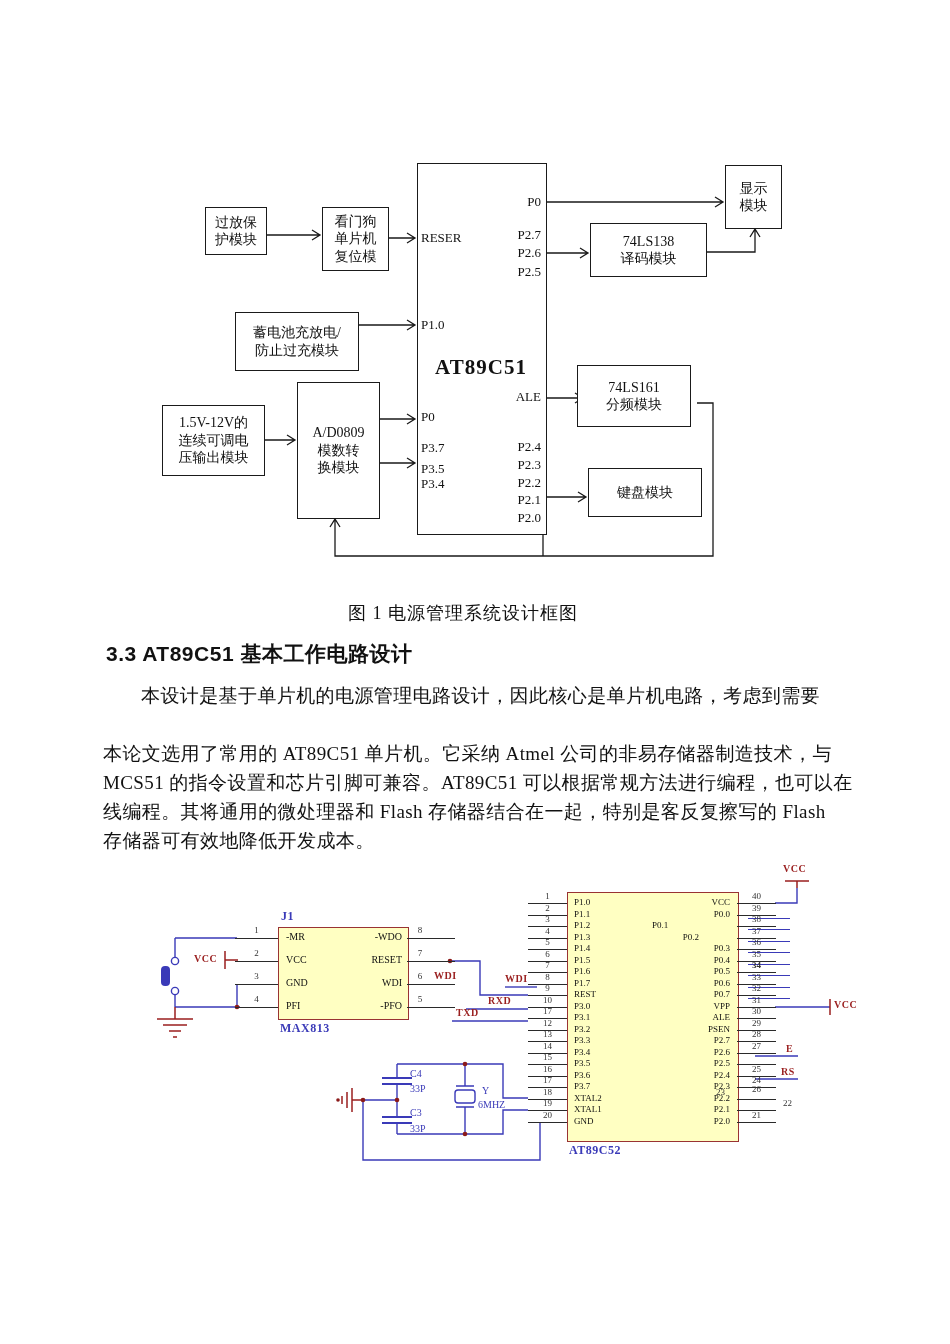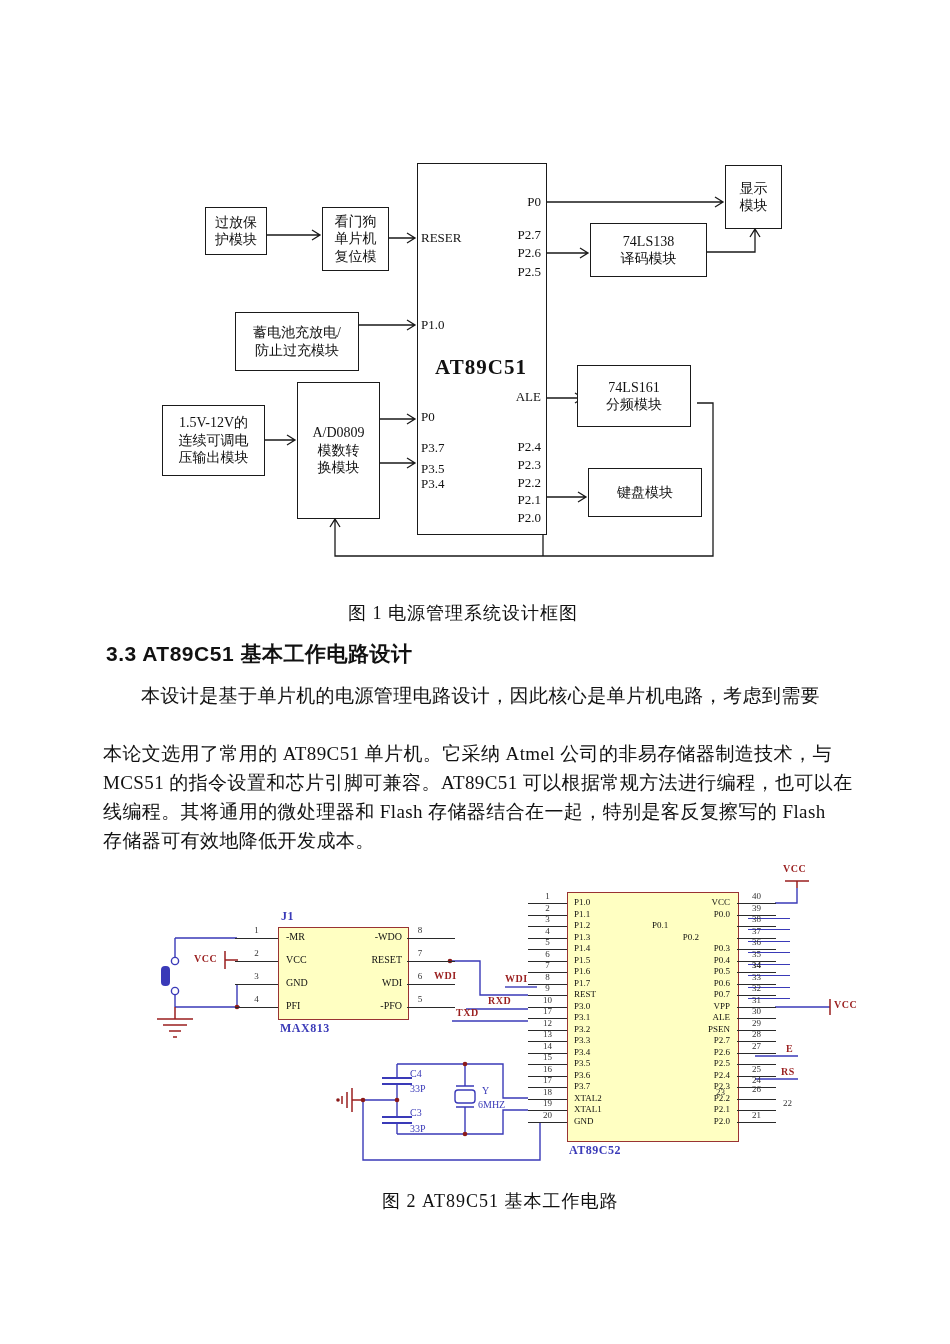--- a/index.html
+++ b/index.html
@@ -187,21 +187,20 @@
   <div class="net" style="left:786px;top:1044px;">E</div>
   <div class="net" style="left:781px;top:1067px;">RS</div>
 
   <div class="comp" style="left:410px;top:1069px;">C4</div>
   <div class="comp" style="left:410px;top:1084px;">33P</div>
   <div class="comp" style="left:410px;top:1108px;">C3</div>
   <div class="comp" style="left:410px;top:1124px;">33P</div>
   <div class="comp" style="left:482px;top:1086px;">Y</div>
   <div class="comp" style="left:478px;top:1100px;">6MHZ</div>
 
-  <div class="caption" style="left:382px;top:1189px;">图 2 AT89C51 基本工作电路</div>
 <div class="stub" style="left: 528px; top: 903px; width: 39px;"></div>
     <div class="pnum" style="left: 529px; top: 892px; width: 37px;">1</div>
     <div class="pname" style="left: 574px; top: 898px; width: 70px;">P1.0</div>
     <div class="stub" style="left: 528px; top: 914.5px; width: 39px;"></div>
     <div class="pnum" style="left: 529px; top: 903.5px; width: 37px;">2</div>
     <div class="pname" style="left: 574px; top: 909.5px; width: 70px;">P1.1</div>
     <div class="stub" style="left: 528px; top: 926px; width: 39px;"></div>
     <div class="pnum" style="left: 529px; top: 915px; width: 37px;">3</div>
     <div class="pname" style="left: 574px; top: 921px; width: 70px;">P1.2</div>
     <div class="stub" style="left: 528px; top: 937.5px; width: 39px;"></div>

